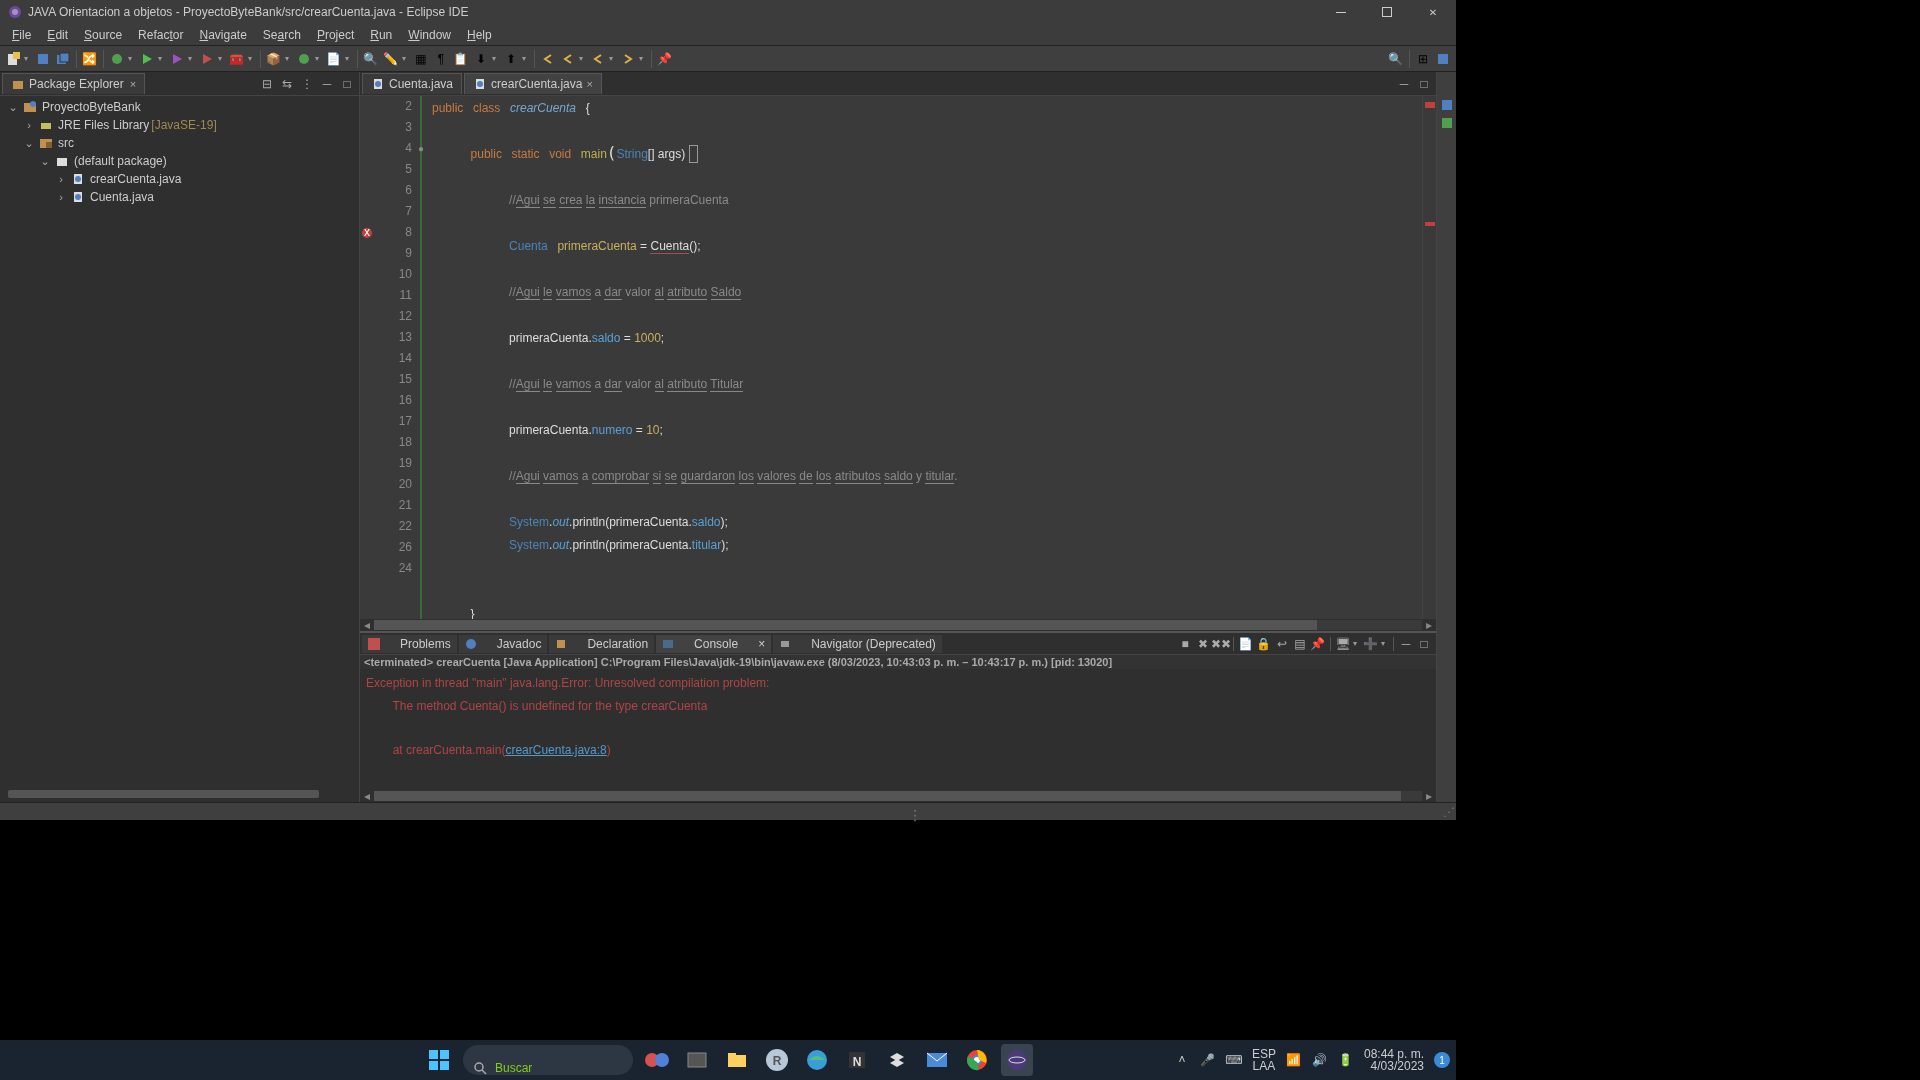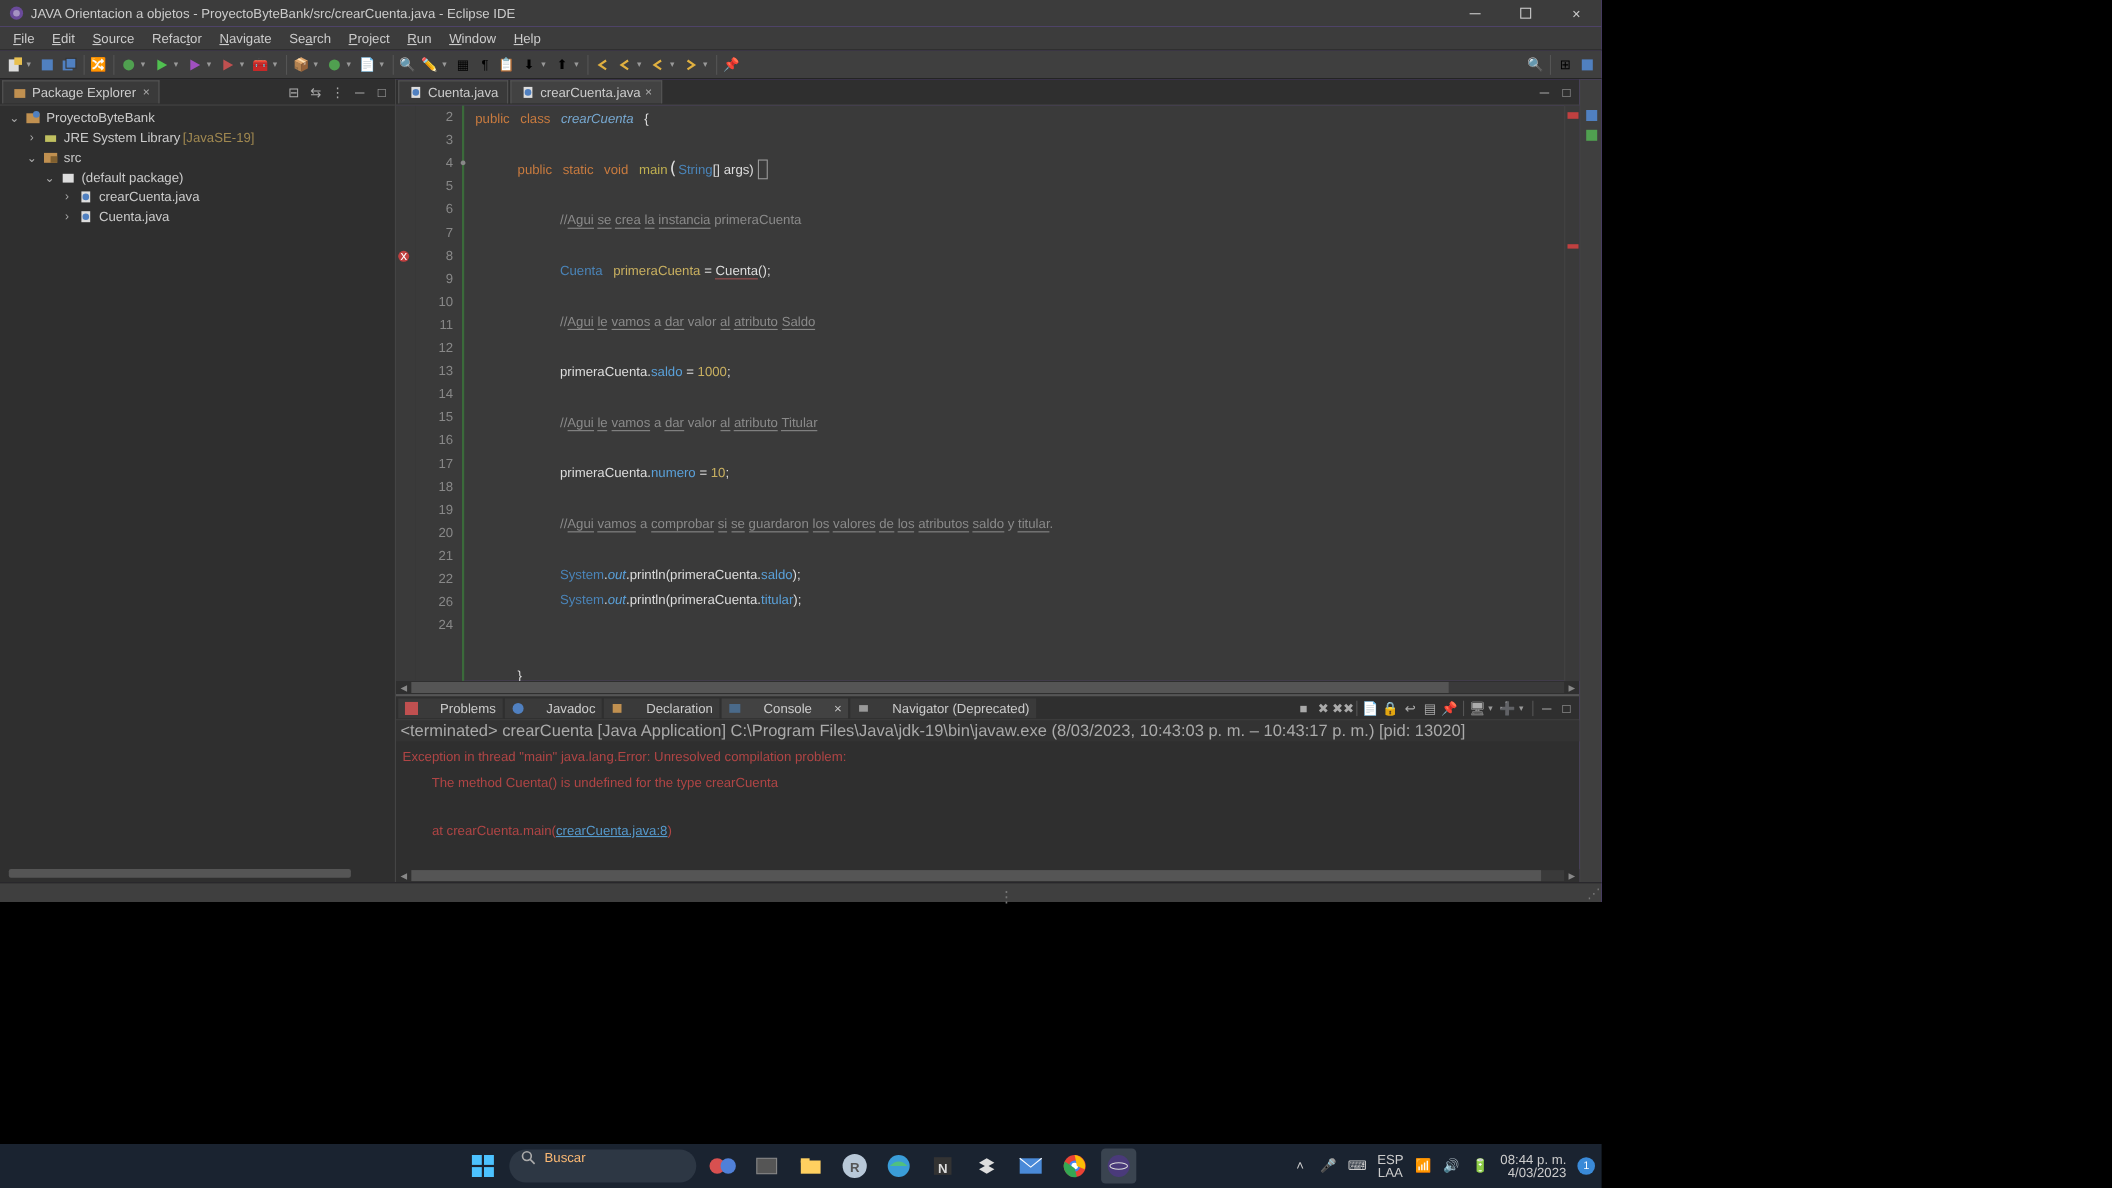--- a/index.html
+++ b/index.html
@@ -73,33 +73,33 @@
 .line-marker { position: absolute; left: 0; width: 14px; height: 21px; top: 126px; display:flex;align-items:center;justify-content:center;}
 .line-marker svg { width: 12px; height: 12px; }
 
 .bottom-pane { height: 171px; display: flex; flex-direction: column; background: #2f2f2f; border-top: 2px solid #555; }
 .bottom-tabs { height: 22px; display: flex; align-items: center; gap: 2px; padding-left: 2px; border-bottom: 1px solid #444; }
 .bottom-tab { background: #3a3a3a; padding: 2px 6px; color: #ccc; display: flex; align-items: center; gap: 20px; }
 .bottom-tab.active { background: #424242; }
 .bottom-toolbar { margin-left: auto; display: flex; gap: 2px; padding-right: 4px; align-items:center;}
 .btool { width: 16px; height: 16px; color: #aaa; display: flex; align-items: center; justify-content: center; }
 .btool-sep { width: 1px; height: 14px; background: #555; margin: 0 2px; }
-.terminated-line { color: #aaa; padding: 1px 4px; font-size: 15px; background: #333; }
+.terminated-line { color: #aaa; padding: 1px 4px; font-size: 11px; background: #333; font-weight: bold; }
 .console-out { flex: 1; font-family: Consolas, monospace; font-size: 16px; line-height: 21px; color: #b04545; padding: 2px 6px; white-space: pre; overflow: hidden; }
 .console-out .link { color: #5599cc; text-decoration: underline; }
 
 .statusbar { height: 18px; background: #3f3f3f; border-top: 1px solid #222; display: flex; }
 .statusbar .drag { margin-left: auto; width: 14px; color: #777; display:flex;align-items:center;justify-content:center;}
 
 .right-strip { width: 20px; background: #3f3f3f; display: flex; flex-direction: column; align-items: center; gap: 4px; padding-top: 26px; border-left: 1px solid #444; }
 
 .taskbar { position: absolute; bottom: 0; left: 0; width: 1456px; height: 40px; background: #1a2330; display: flex; align-items: center; }
 .taskbar-center { position: absolute; left: 50%; transform: translateX(-50%); display: flex; align-items: center; gap: 8px; }
 .task-item { width: 32px; height: 32px; display: flex; align-items: center; justify-content: center; border-radius: 4px; }
-.search-box { height: 30px; width: 170px; background: #2d3744; border-radius: 16px; display: flex; align-items: flex-start; padding-left: 10px; color: #fdba74; gap: 8px; }
+.search-box { height: 30px; width: 170px; background: #2d3744; border-radius: 16px; display: flex; align-items: flex-end; padding-left: 10px; color: #84cc16; gap: 8px; }
 .tray { margin-left: auto; display: flex; align-items: center; color: #ccc; gap: 10px; padding-right: 6px; }
 .tray .small { font-size: 11px; line-height: 12px; text-align: right; }
 .tray .lang { text-align: center; font-size: 11px; line-height: 12px; }
 .tray-icon { width: 16px; height: 16px; display:flex;align-items:center;justify-content:center;}
 .notif-badge { width: 16px; height: 16px; border-radius: 50%; background: #3a8ad8; color: #fff; font-size: 10px; display: flex; align-items: center; justify-content: center; }
 
 .icon-square { width: 10px; height: 10px; border: 1px solid #ccc; }
 .icon-min { width: 10px; height: 1px; background: #ccc; }
 .icon-x::before { content: '✕'; font-size: 10px; }
 
@@ -278,21 +278,21 @@
             </span>
             <span>ProyectoByteBank</span>
           </div>
         <div class="tree-row" style="padding-left:22px">
             <span class="ex">›</span>
             <span class="icon">
               <svg width="14" height="14">
                 <rect x="2" y="5" width="10" height="6" fill="#c0c060"></rect>
               </svg>
             </span>
-            <span>JRE System Library</span> 
+            <span>JRE Files Library</span> 
             <span class="lib-suffix">[JavaSE-19]</span>
           </div>
         <div class="tree-row" style="padding-left:22px">
             <span class="ex">⌄</span>
             <span class="icon">
               <svg width="14" height="14">
                 <rect x="1" y="3" width="12" height="9" fill="#c09050"></rect>
                 <rect x="7" y="6" width="6" height="6" fill="#806030"></rect>
               </svg>
             </span>

